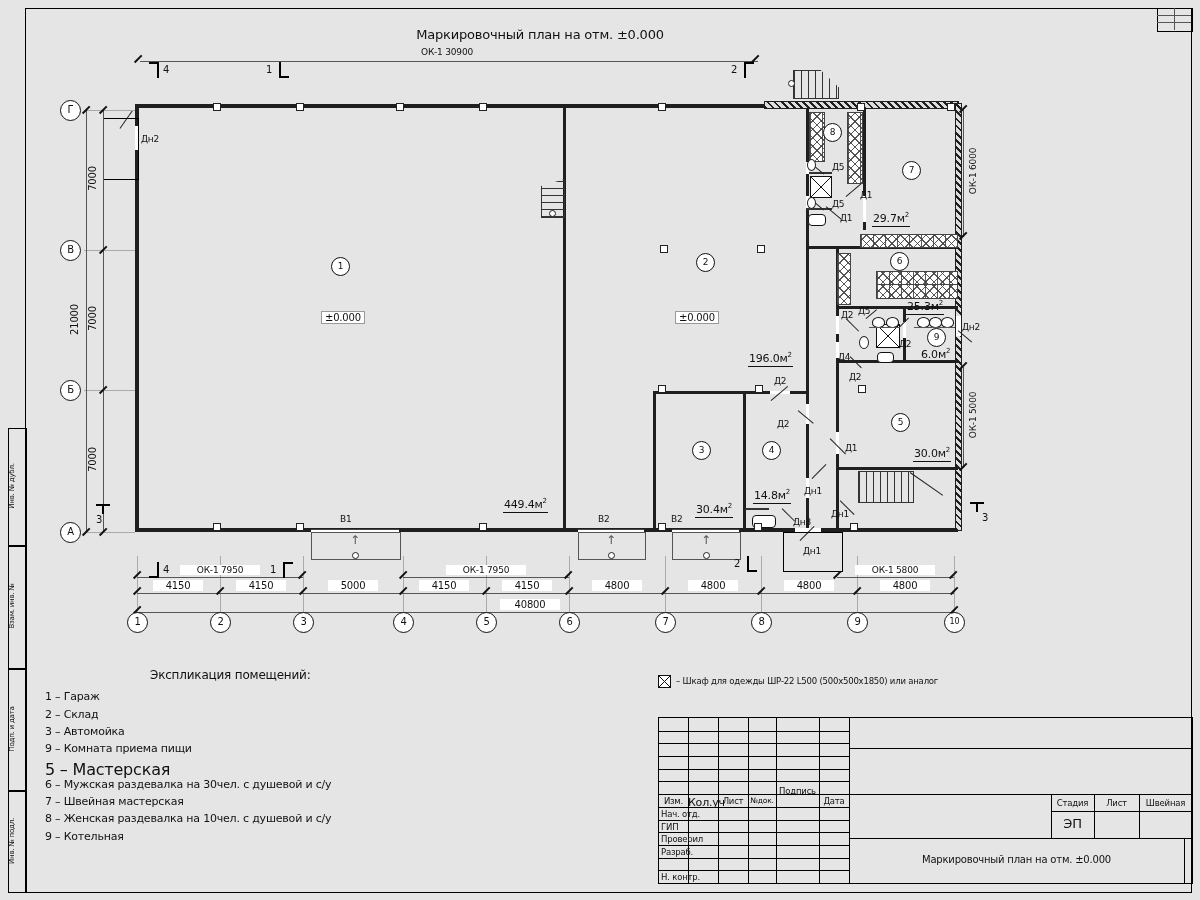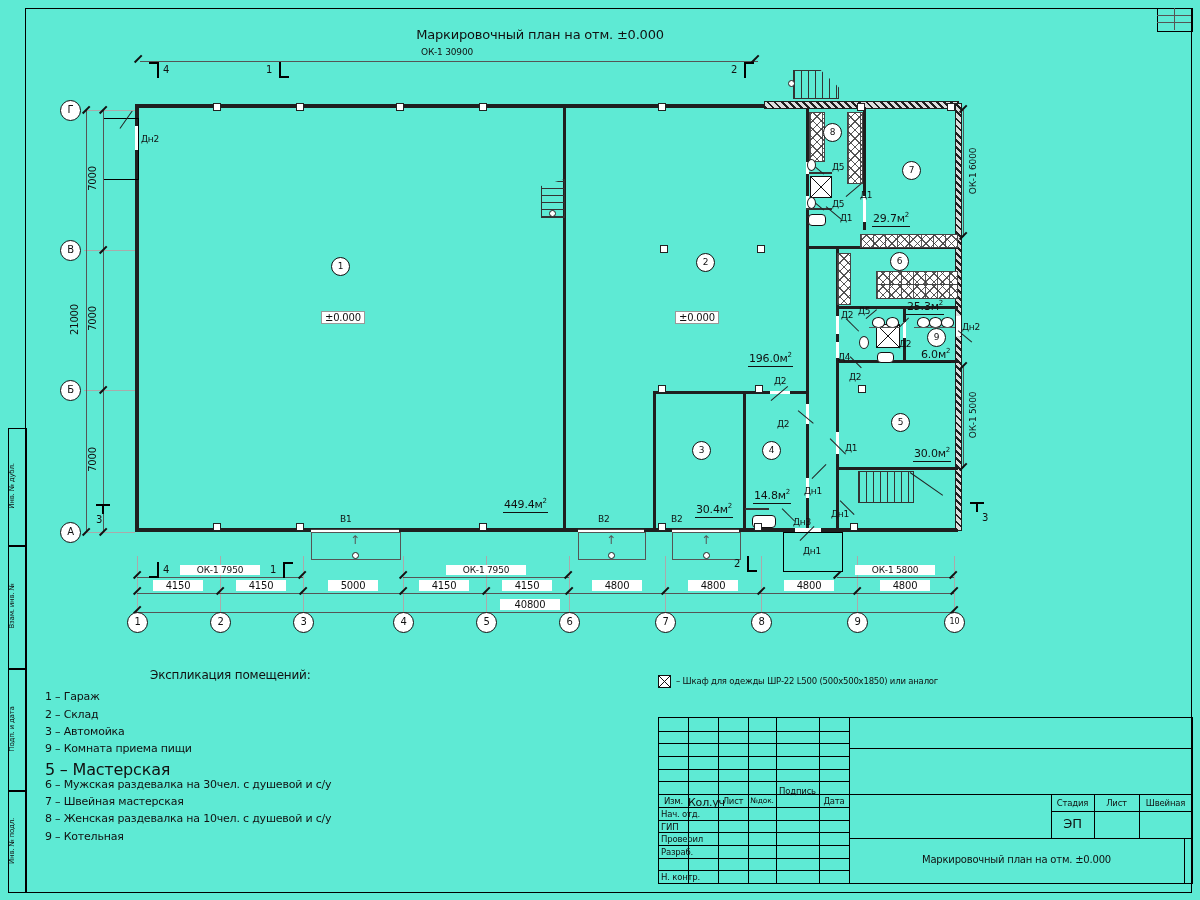--- a/index.html
+++ b/index.html
@@ -1,16 +1,16 @@
 <!DOCTYPE html>
 <html><head>
 <meta charset="utf-8">
 <style>
   html,body{margin:0;padding:0;background:#fff}
-  .sheet{position:relative;width:1200px;height:900px;background:#5eead4;overflow:hidden;
+  .sheet{position:relative;width:1200px;height:900px;background:#e5e5e5;overflow:hidden;
          font-family:"DejaVu Sans",sans-serif;color:#111;letter-spacing:-0.2px}
   .s{position:absolute}
   .wall{position:absolute;background:#1f1f1f}
   .wallh{position:absolute;background:repeating-linear-gradient(45deg,#1f1f1f 0 2px,#ddd 2px 5px);outline:1px solid #1f1f1f}
   .tw{position:absolute;background:#333}
   .ln{position:absolute;background:#555}
   .xln{position:absolute;background:#aaa}
   .gap{position:absolute;background:#fff}
   .tick{position:absolute;width:10px;height:1.5px;background:#111;transform:rotate(-45deg)}
   .lbl{position:absolute;font-size:10px;white-space:nowrap}

